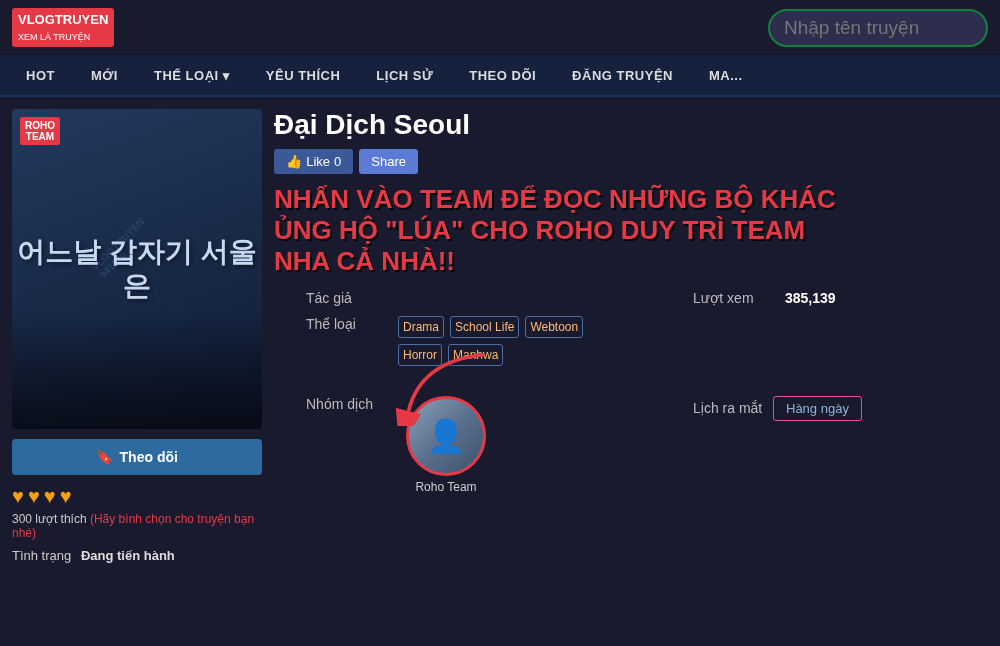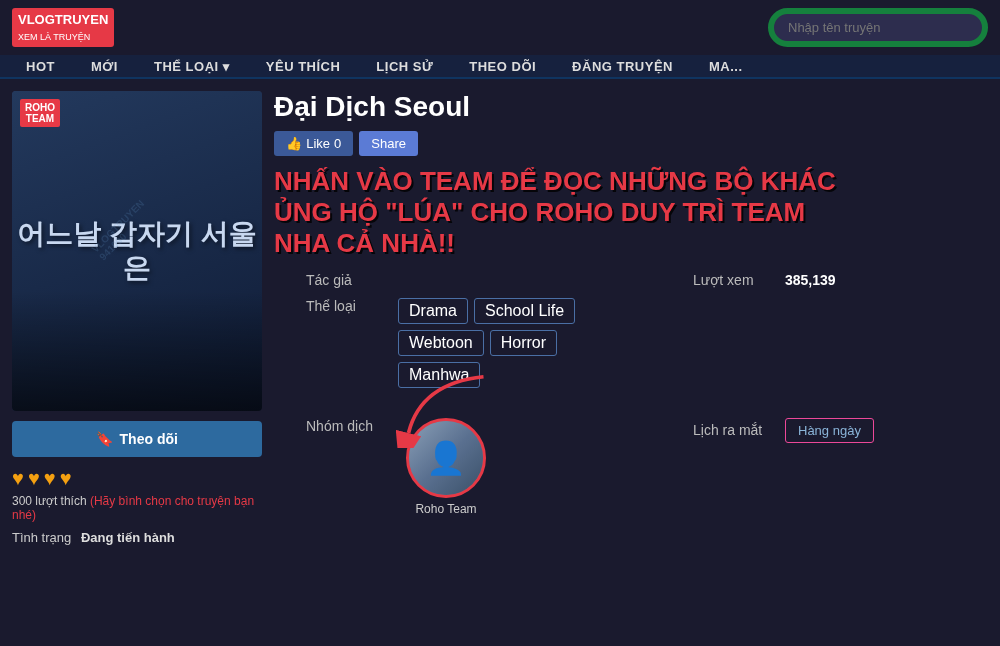--- a/index.html
+++ b/index.html
@@ -29,35 +29,35 @@
       background: #e63946;
       color: white;
       font-weight: 900;
       font-size: 13px;
       padding: 4px 6px;
       border-radius: 3px;
       line-height: 1.2;
     }
     .search-input {
       background: #2d2d4e;
-      border: 6px solid #15803d;
+      border: 2px solid #15803d;
       color: #f97316;
       padding: 6px 14px;
       border-radius: 20px;
-      font-size: 13px;
+      font-size: 19px;
       width: 220px;
       outline: none;
     }
 
     
     .nav {
       background: #16213e;
       display: flex;
       align-items: center;
-      height: 24px;
+      height: 42px;
       padding: 0 8px;
       border-bottom: 2px solid #0f3460;
     }
     .nav-item {
       color: #ddd;
       font-size: 13px;
       font-weight: bold;
       padding: 0 18px;
       height: 100%;
       display: flex;
@@ -256,44 +256,43 @@
 
     
     .genre-tags {
       display: flex;
       flex-wrap: wrap;
       gap: 6px;
     }
     .genre-tag {
       background: transparent;
       border: 1px solid #4a6fa5;
-      color: #ffffff;
-      padding: 3px 10px;
+      color: #fdba74;
+      padding: 3px 4px;
       border-radius: 3px;
-      font-size: 16px;
+      font-size: 12px;
       cursor: pointer;
     }
 
     
     .translator-section {
       display: flex;
       align-items: flex-start;
       gap: 60px;
       margin-top: 8px;
     }
     .translator-left {
       display: flex;
       align-items: flex-start;
       gap: 20px;
       flex: 1;
     }
     .translator-right {
       display: flex;
       align-items: center;
-      gap: 12px;
       flex: 1;
     }
 
     .team-avatar-wrapper {
       position: relative;
       display: flex;
       flex-direction: column;
       align-items: center;
     }
     .team-avatar {

